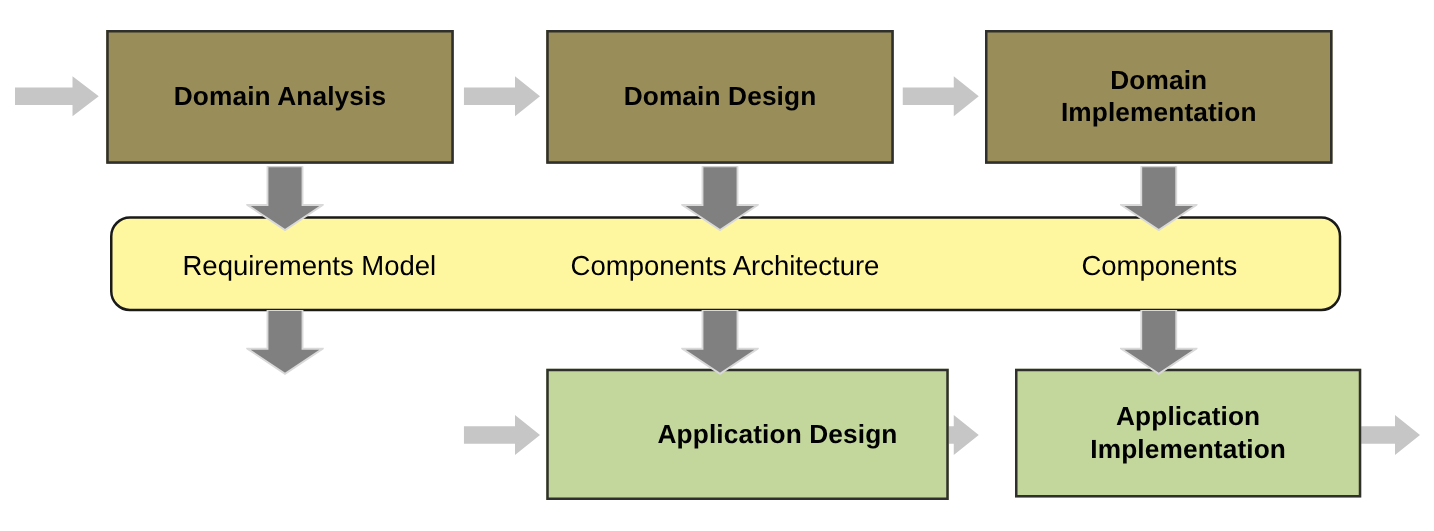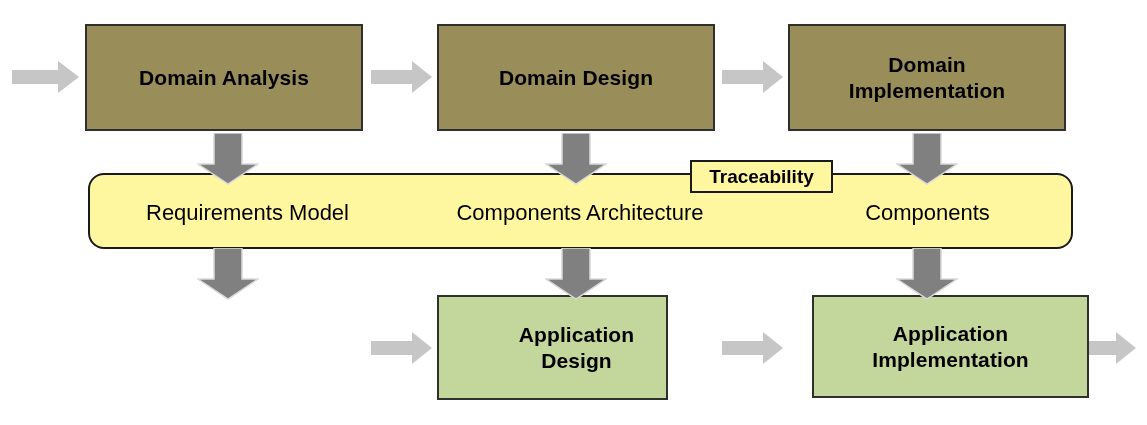--- a/index.html
+++ b/index.html
@@ -166,26 +166,23 @@
       <span>Requirements Model</span>
     </div>
     <div class="artifact" style="left:345px; width:290px;">
       <span>Components Architecture</span>
     </div>
     <div class="artifact" style="left:700px; width:275px;">
       <span>Components</span>
     </div>
   </div>
 
-  <div id="trace-tab">
-    <span>Traceability</span>
-  </div>
 
 
-  <div class="pbox application" style="left:437px; top:295px; width:231px; height:105px;padding-left:48px;">
+  <div class="pbox application" style="left:437px; top:295px; width:322px; height:105px;padding-left:48px;">
     <span class="lbl">Application Design</span>
   </div>
 
   <div class="pbox application" style="left:812px; top:295px; width:277px; height:103px;">
     <span class="lbl">
       <span>Application</span><br>
       <span>Implementation</span>
     </span>
   </div>
 

